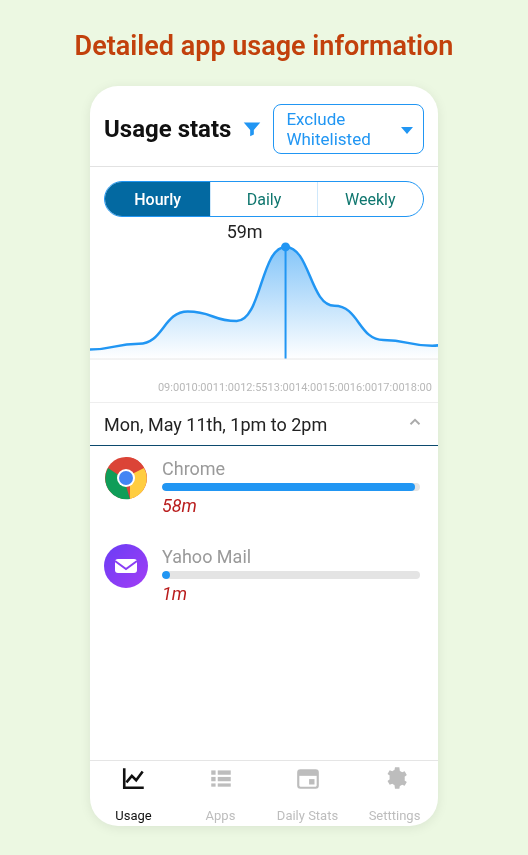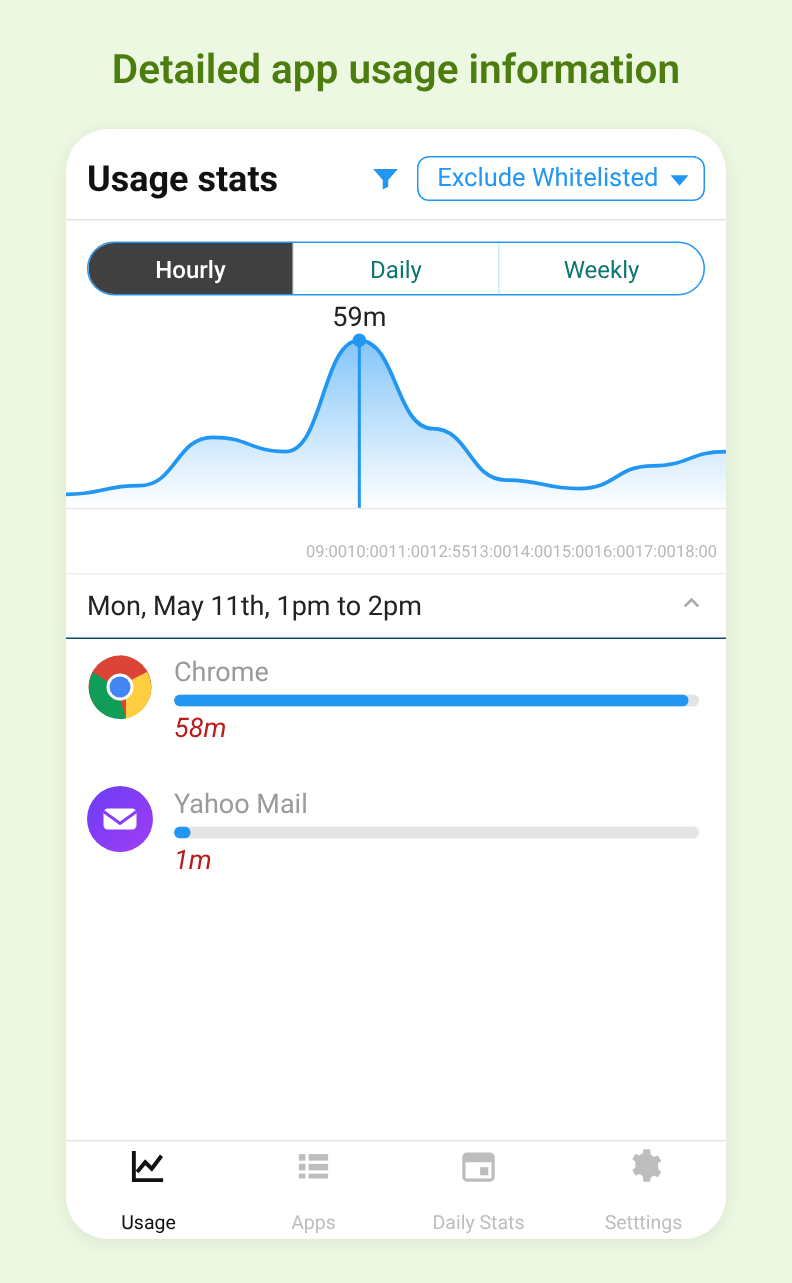--- a/index.html
+++ b/index.html
@@ -7,29 +7,29 @@
     width: 528px;
     height: 855px;
     background: #ecf8e2;
     font-family: -apple-system, BlinkMacSystemFont, "Segoe UI", Roboto, Arial, sans-serif;
     display: flex;
     flex-direction: column;
     align-items: center;
     overflow: hidden;
   }
   .banner {
-    color: #4d7c0f;
+    color: #c2410c;
     font-size: 27px;
     font-weight: 600;
     margin-top: 30px;
     margin-bottom: 24px;
     text-align: left;
   }
   .phone {
-    width: 440px;
+    width: 348px;
     height: 740px;
     background: #fff;
     border-radius: 28px;
     box-shadow: 0 2px 12px rgba(0,0,0,0.08);
     display: flex;
     flex-direction: column;
     overflow: hidden;
     position: relative;
   }
   .header-row {
@@ -81,21 +81,21 @@
   .seg-item {
     flex: 1;
     display: flex;
     align-items: center;
     justify-content: center;
     font-size: 16px;
     color: #0f766e;
     cursor: pointer;
   }
   .seg-item.active {
-    background: #404040;
+    background: #0369a1;
     color: #fff;
     font-weight: 500;
   }
   .seg-item:not(:last-child) { border-right: 1px solid #cfe8fb; }
   .chart-area {
     position: relative;
     height: 160px;
   }
   .chart-peak-label {
     position: absolute;

